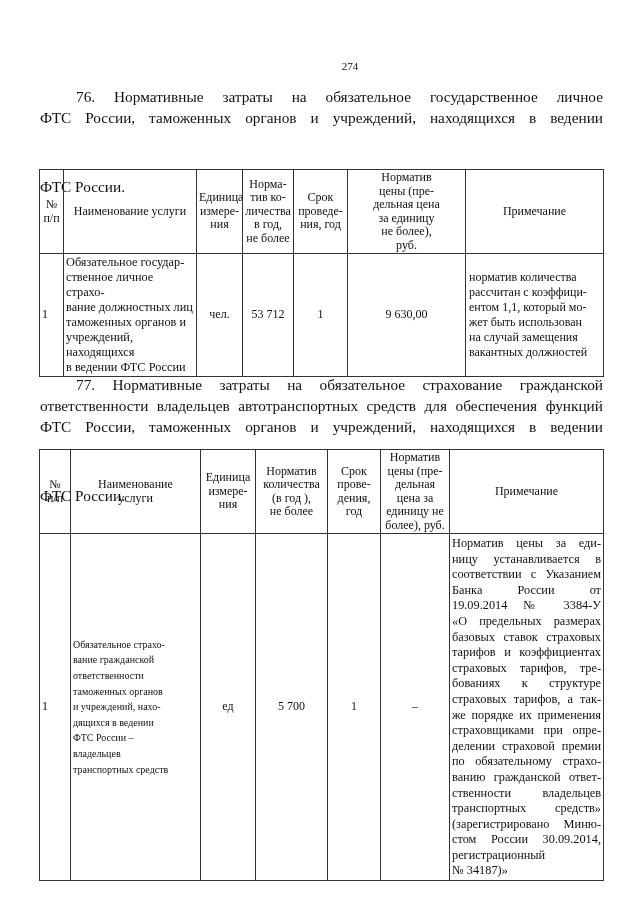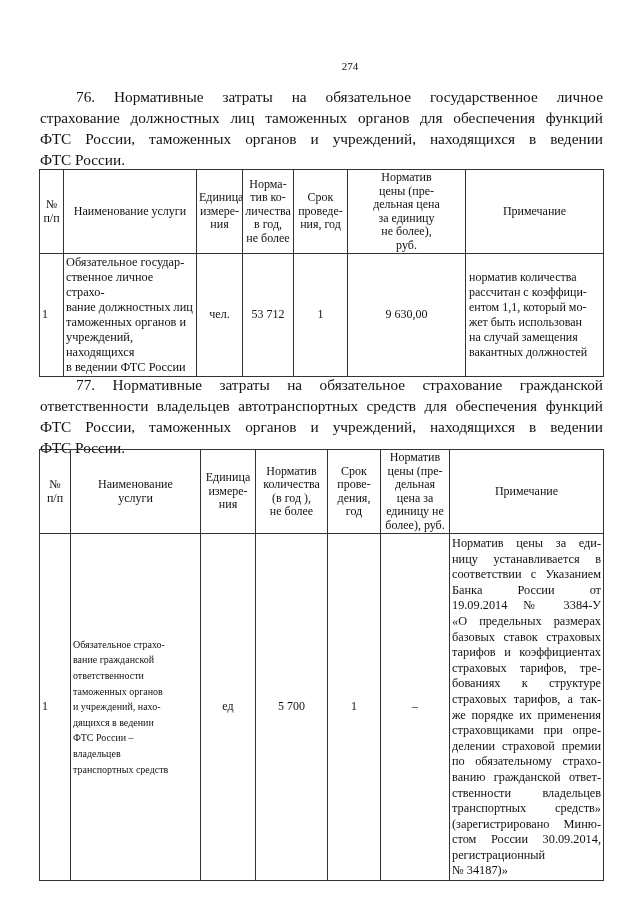--- a/index.html
+++ b/index.html
@@ -34,20 +34,21 @@
       text-align-last: left;
     }
     .para .line {
       display: block;
       text-align: justify;
       text-align-last: justify;
       white-space: nowrap;
     }
     .para .line.last {
       text-align-last: left;
+      margin-top: 48px;
     }
     .para .line.first {
       text-indent: 36px;
     }
     table.doc-table {
       position: absolute;
       left: 39px;
       border-collapse: collapse;
       table-layout: fixed;
       font-size: 12px;
@@ -92,21 +93,20 @@
     }
     .pre { white-space: pre-line; }
   </style>
 </head>
 <body>
 
 <div class="page-number">274</div>
 
 <div class="para" style="top:86px;">
   <span class="line first">76. Нормативные затраты на обязательное государственное личное</span>
-  <span class="line">страхование должностных лиц таможенных органов для обеспечения функций</span>
   <span class="line">ФТС России, таможенных органов и учреждений, находящихся в ведении</span>
   <span class="line last">ФТС России.</span>
 </div>
 
 <table id="t1" class="doc-table">
   <colgroup>
     <col style="width:24px">
       <col style="width:133px">
       <col style="width:46px">
       <col style="width:51px">

